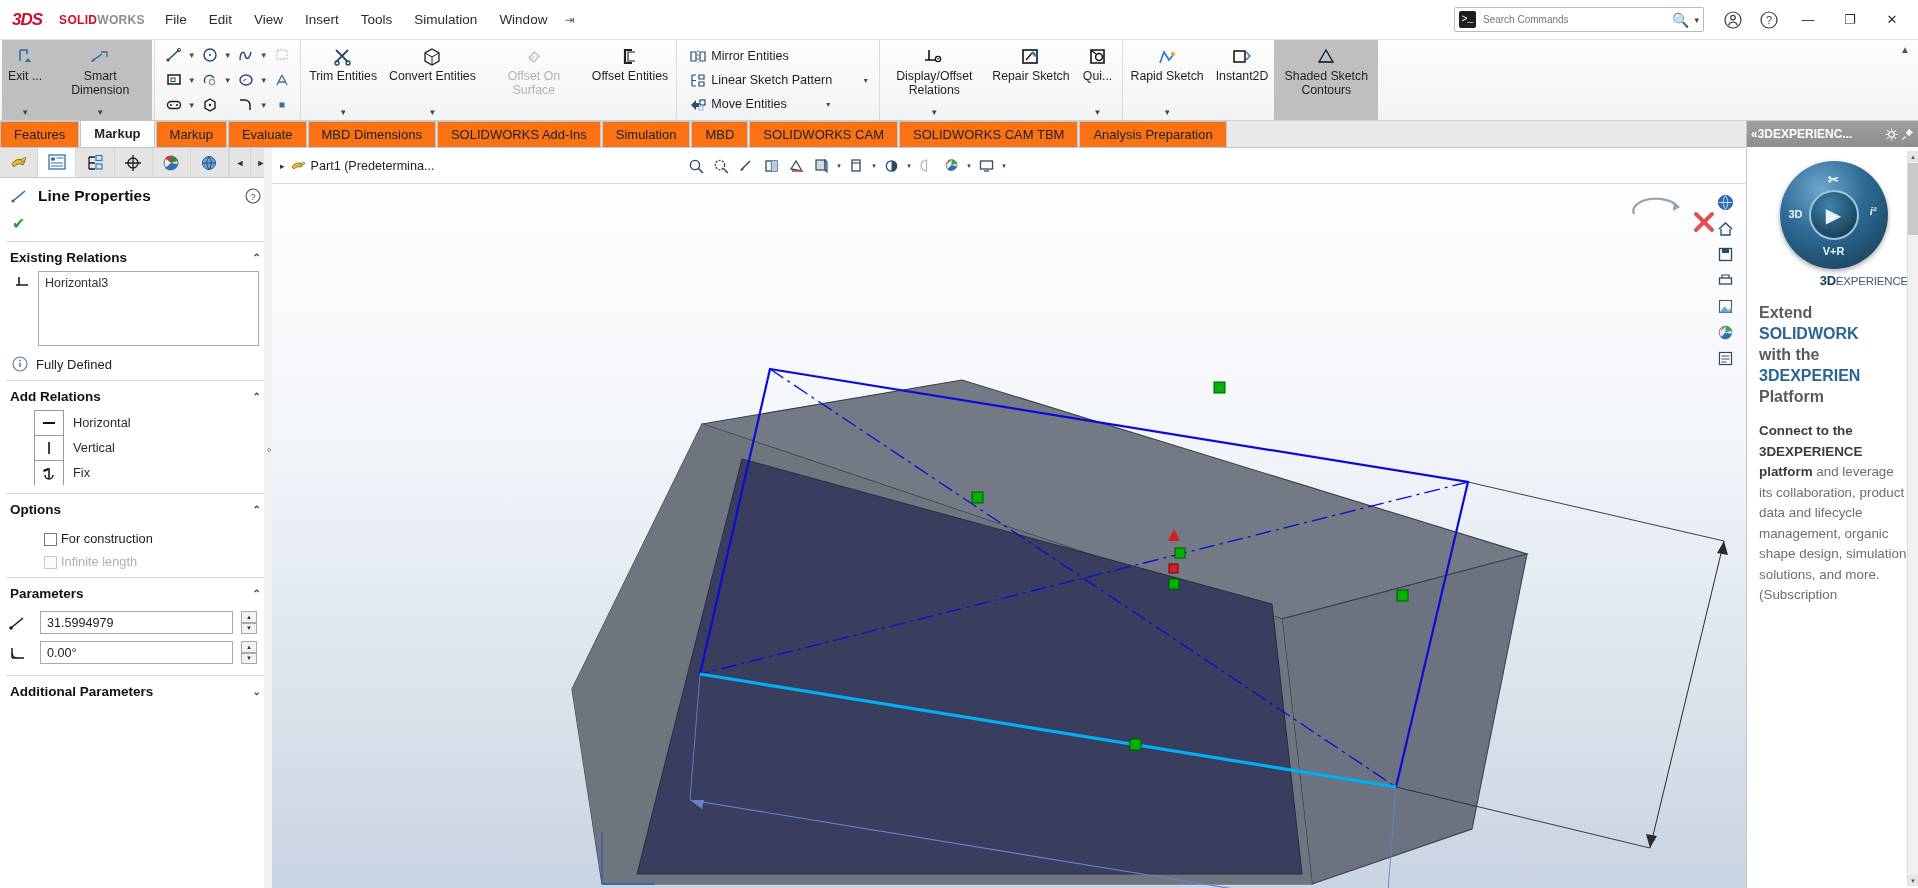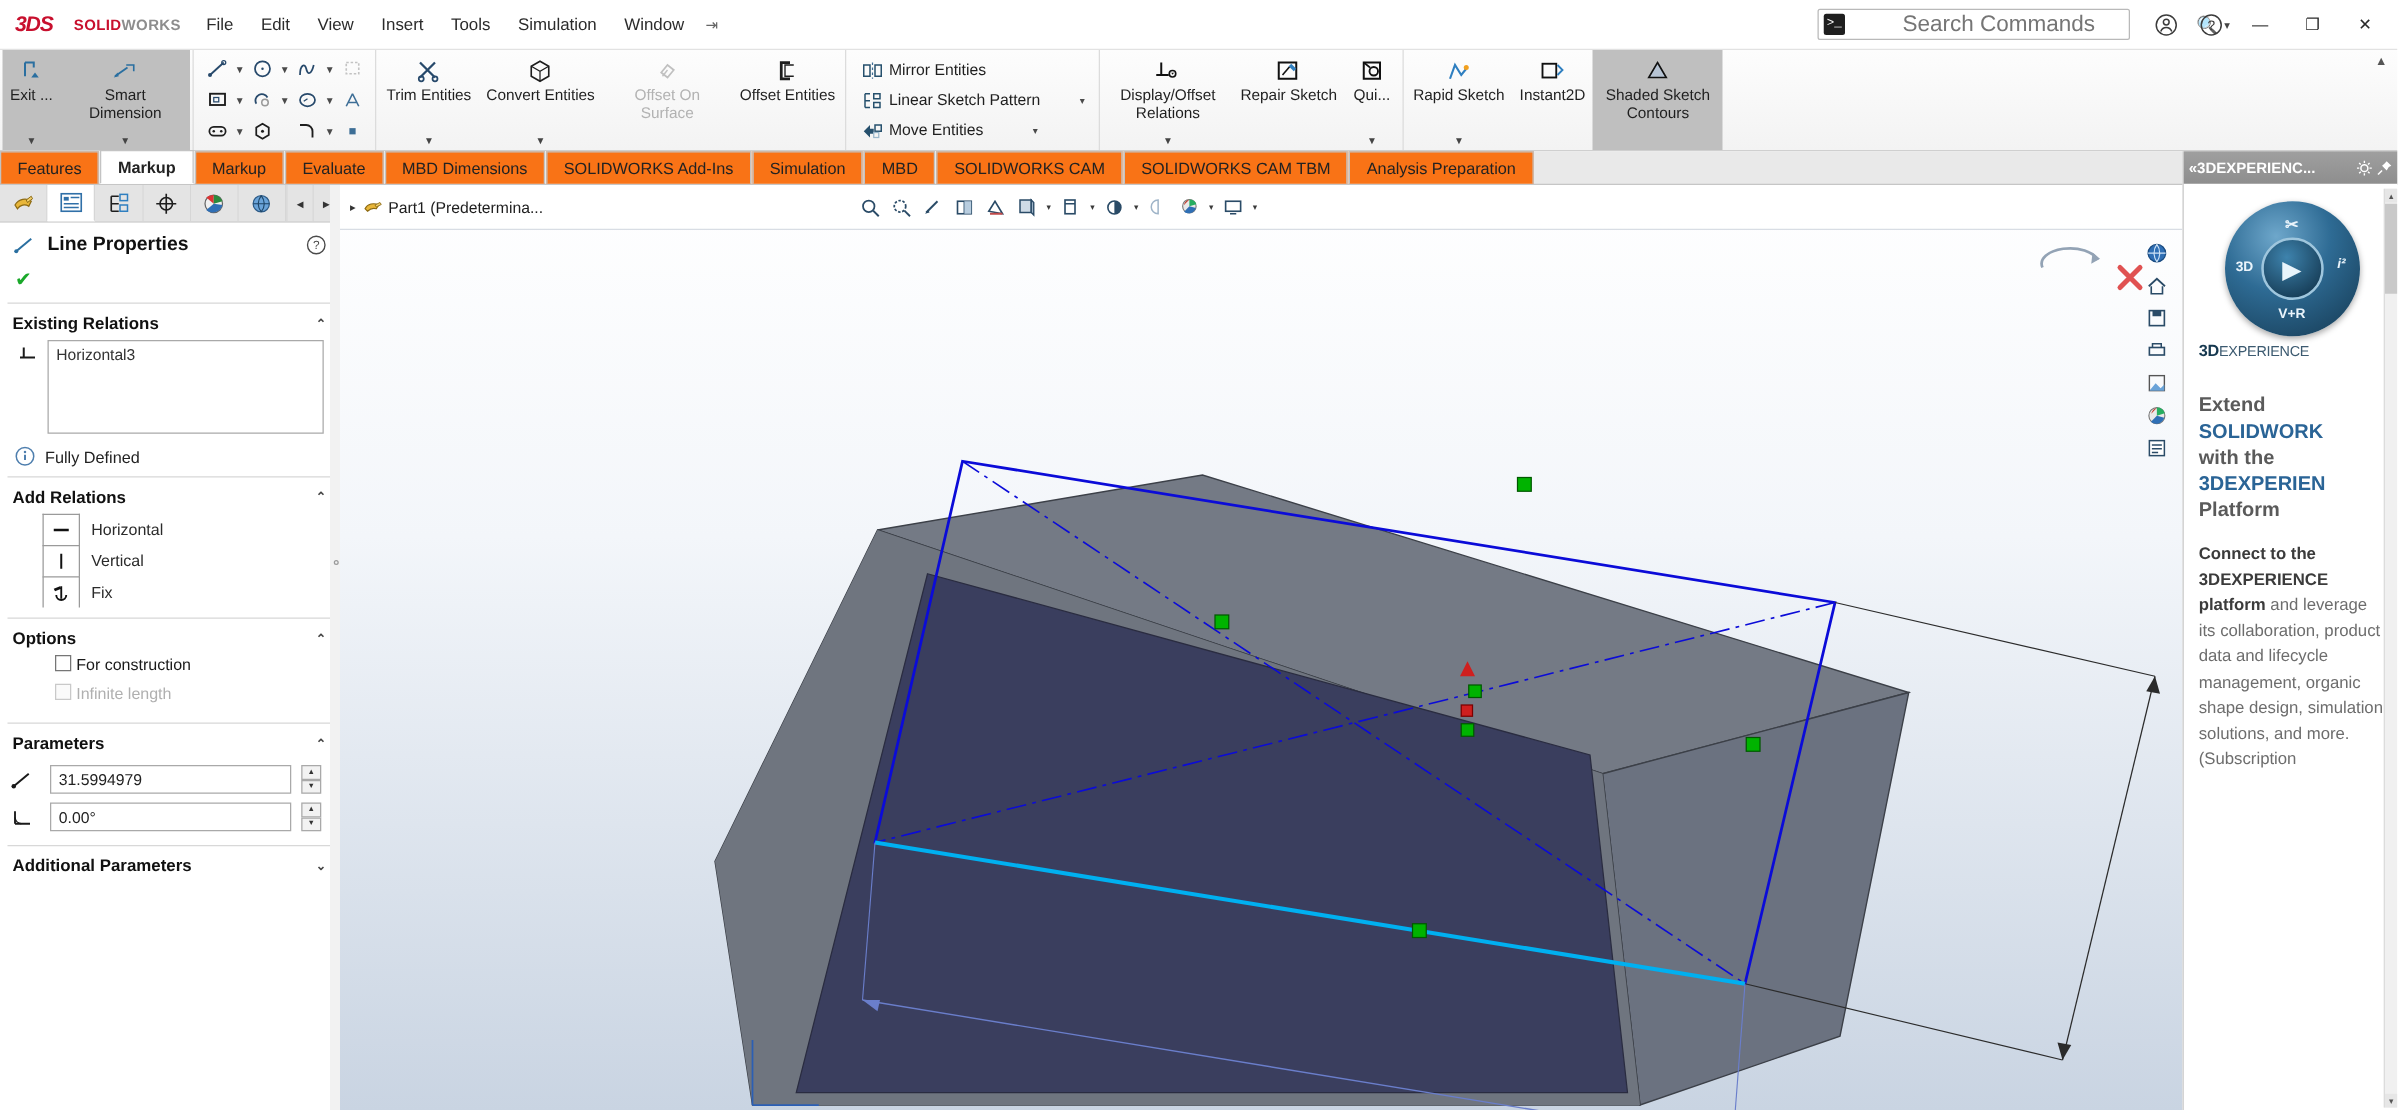--- a/index.html
+++ b/index.html
@@ -41,22 +41,22 @@
     display: flex; align-items: center; width: 250px; height: 25px;
     border: 1px solid #b9b9b9; background: #fff; border-radius: 2px;
     padding: 0 4px; margin-right: 10px;
   }
   .searchbox .cmdicon {
     width: 17px; height: 17px; background: #1e1e1e; color: #fff;
     font-size: 10px; display: flex; align-items: center; justify-content: center;
     border-radius: 2px; font-family: "Liberation Mono", monospace; flex: 0 0 auto;
   }
   .searchbox input {
-    flex: 1 1 auto; border: 0; outline: none; font-size: 18px;
-    padding-left: 7px; color: #b91c1c; font-family: "Liberation Sans", sans-serif; background: transparent; margin-left: 39px;
+    flex: 1 1 auto; border: 0; outline: none; font-size: 10px;
+    padding-left: 7px; color: #b91c1c; font-family: "Liberation Sans", sans-serif; background: transparent;
   }
   .searchbox .magn { color: #444; font-size: 14px; padding: 0 3px; }
   .searchbox .cdn { color: #444; font-size: 9px; padding-left: 2px; }
   .ticon {
     width: 34px; height: 30px; display: flex; align-items: center; justify-content: center;
     font-size: 15px; color: #3c3c3c;
   }
   .wbtn { width: 40px; height: 30px; display:flex; align-items:center; justify-content:center; font-size: 13px; color: #2b2b2b; }
 
   
@@ -141,21 +141,21 @@
   .relicon { position: absolute; left: 14px; margin-top: 2px; font-size: 14px; color: #222; }
   .statusline { display: flex; align-items: center; gap: 8px; padding: 10px 10px 8px 12px; font-size: 13px; color: #222; }
   .statusline .ic { font-size: 14px; color: #3b6ea5; }
   .relbtnrow { display: flex; align-items: center; padding-left: 34px; height: 25px; font-size: 12.8px; color: #2b2b2b; }
   .relbtn {
     width: 30px; height: 25px; border: 1px solid #9a9a9a; border-bottom: none;
     display: flex; align-items: center; justify-content: center; font-size: 14px; background: #fff;
     margin-right: 9px;
   }
   .relbtnrow:last-of-type .relbtn { border-bottom: 1px solid #9a9a9a; }
-  .optrow { display: flex; align-items: flex-start; padding-left: 44px; height: 23px; font-size: 12.8px; gap: 4px; }
+  .optrow { display: flex; align-items: flex-end; padding-left: 44px; height: 23px; font-size: 12.8px; gap: 4px; }
   .cbx { width: 13px; height: 13px; border: 1px solid #767676; background: #fff; display: inline-block; }
   .optrow.dim { color: #b0b0b0; }
   .optrow.dim .cbx { border-color: #c9c9c9; background: #fafafa; }
   .paramrow { display: flex; align-items: center; padding: 4px 14px 3px 8px; gap: 6px; }
   .paramrow .pic { width: 26px; text-align: center; font-size: 15px; color: #222; }
   .pfield {
     flex: 1 1 auto; height: 23px; border: 1px solid #a9a9a9; background: #fff;
     display: flex; align-items: center; padding: 0 6px; font-size: 12.6px; color: #222;
   }
   .spin { display: flex; flex-direction: column; width: 16px; height: 23px; margin-left: 2px; }
@@ -204,21 +204,21 @@
     width: 50px; height: 50px; border-radius: 50%;
     background: radial-gradient(circle at 40% 30%, #3e83ad, #0d2c42);
     border: 2px solid #9fc6dd; display: flex; align-items: center; justify-content: center;
     color: #e8f4fb; font-size: 20px;
   }
   .cmpwheel .lq { position: absolute; color: #eaf4fb; font-size: 11px; font-weight: bold; }
   .cmpwheel .q-3d { left: 9px; top: 47px; }
   .cmpwheel .q-i { right: 11px; top: 44px; font-style: italic; }
   .cmpwheel .q-vr { left: 50%; transform: translateX(-50%); bottom: 12px; }
   .cmpwheel .q-top { left: 50%; transform: translateX(-50%); top: 11px; font-size: 13px; }
-  .brandline { text-align: left; font-size: 11.5px; color: #3c5a70; letter-spacing: -0.2px; margin: 4px 0 26px; }
+  .brandline { text-align: right; font-size: 11.5px; color: #3c5a70; letter-spacing: -0.2px; margin: 4px 0 14px; }
   .brandline b { color: #16384f; font-size: 13px; }
   .promo-h {
     font-size: 16px; font-weight: bold; line-height: 21px; color: #5a5a5a; margin-bottom: 14px;
   }
   .promo-h .blue { color: #2a6496; }
   .promo-b { font-size: 13.4px; line-height: 20.5px; color: #6d6d6d; }
   .promo-b b { color: #3b3b3b; }
   .tpscroll {
     position: absolute; right: 0px; top: 4px; width: 11px; height: 735px; background: #f0f0f0; border-left: 1px solid #dcdcdc;
   }

